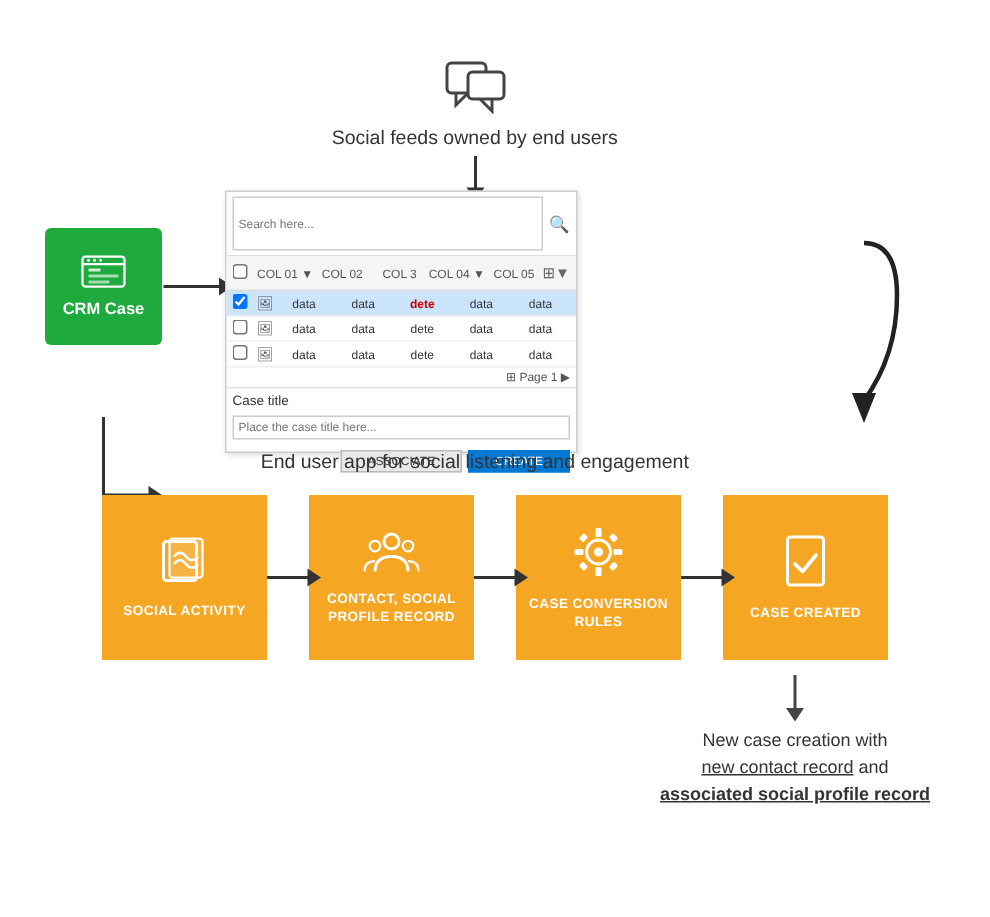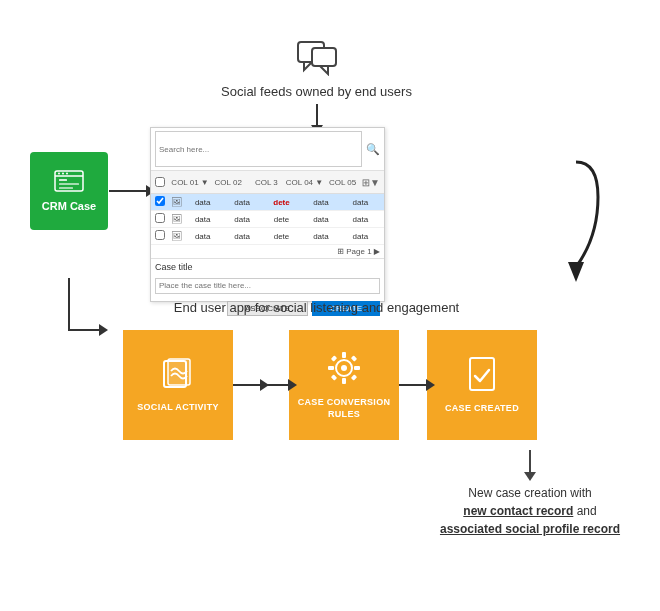--- a/index.html
+++ b/index.html
@@ -506,20 +506,33 @@
             <rect x="7" y="2" width="22" height="26" rx="2" stroke="white" stroke-width="1.5" fill="rgba(255,255,255,0.15)"></rect>
             <path d="M10 14 Q14 9 18 14 Q22 19 26 14" stroke="white" stroke-width="1.8" fill="none"></path>
             <path d="M10 19 Q14 14 18 19 Q22 24 26 19" stroke="white" stroke-width="1.8" fill="none"></path>
           </svg>
         </div>
         <div class="box-label">SOCIAL ACTIVITY</div>
       </div>
 
       <div class="flow-arrow"></div>
 
+      <div class="flow-box">
+        <div class="box-icon">
+          <svg width="38" height="30" viewBox="0 0 38 30" fill="none">
+            <circle cx="19" cy="8" r="5" stroke="white" stroke-width="2" fill="none"></circle>
+            <path d="M8 28 Q8 18 19 18 Q30 18 30 28" stroke="white" stroke-width="2" fill="none"></path>
+            <circle cx="8" cy="11" r="3.5" stroke="white" stroke-width="1.5" fill="none"></circle>
+            <path d="M1 28 Q1 21 8 21" stroke="white" stroke-width="1.5" fill="none"></path>
+            <circle cx="30" cy="11" r="3.5" stroke="white" stroke-width="1.5" fill="none"></circle>
+            <path d="M37 28 Q37 21 30 21" stroke="white" stroke-width="1.5" fill="none"></path>
+          </svg>
+        </div>
+        <div class="box-label">CONTACT, SOCIAL PROFILE RECORD</div>
+      </div>
 
       <div class="flow-arrow"></div>
 
       <div class="flow-box">
         <div class="box-icon">
           <svg width="36" height="36" viewBox="0 0 36 36" fill="none">
             <circle cx="18" cy="18" r="8" stroke="white" stroke-width="2" fill="none"></circle>
             <circle cx="18" cy="18" r="3" fill="white"></circle>
 
             <rect x="16" y="2" width="4" height="6" rx="1" fill="white"></rect>
@@ -551,21 +564,21 @@
   </div>
 
 
   <div class="ann-right-wrap">
     <div class="ann-arrow"></div>
     <div style="margin-top:12px;">
       <div class="annotation-text">
         <span>New case creation with</span>
       </div>
       <div class="annotation-text">
-        <span style="font-weight:bold;text-decoration:underline;text-align:right;">new contact record</span>
+        <span style="font-weight:normal;text-decoration:underline;text-align:right;">new contact record</span>
         <span> </span><span>and</span>
       </div>
       <div class="annotation-text">
         <span style="font-weight:bold;text-decoration:underline;">associated social profile record</span>
       </div>
     </div>
   </div>
 
 </div>
 

